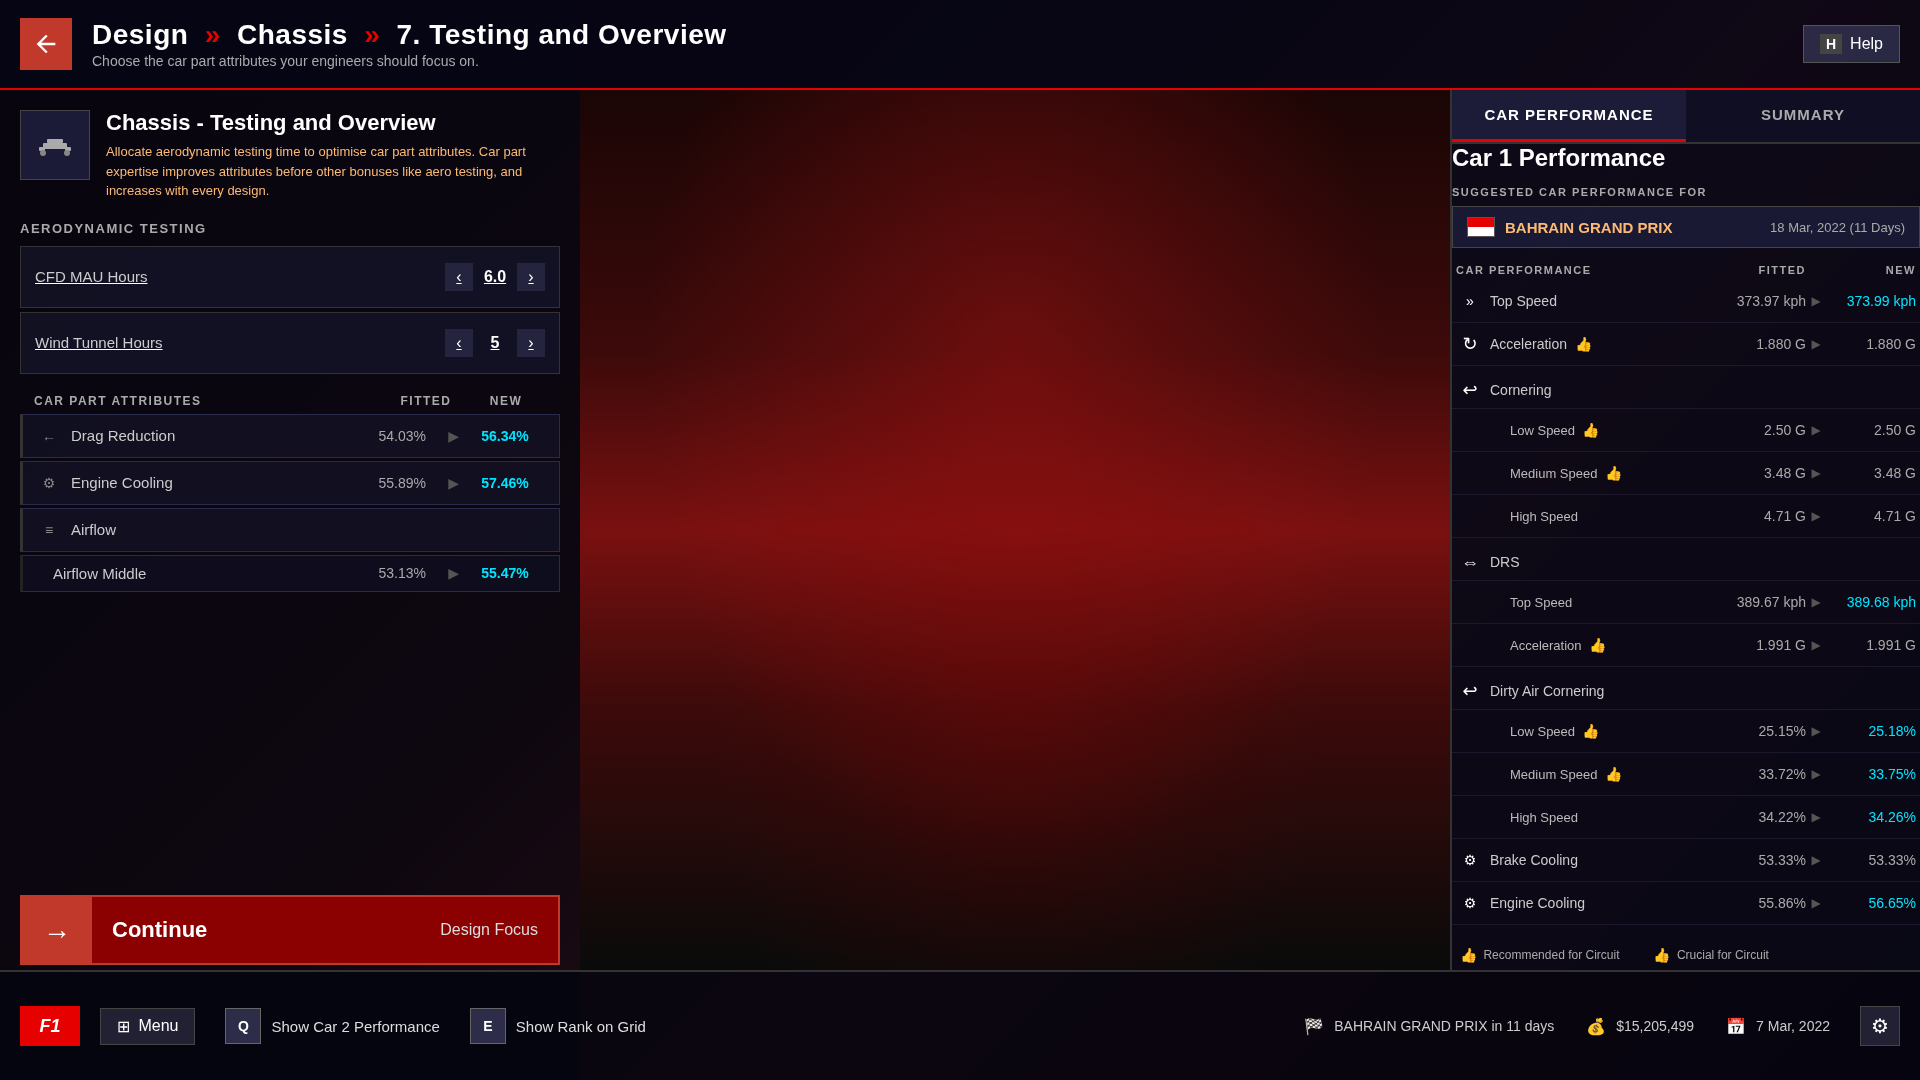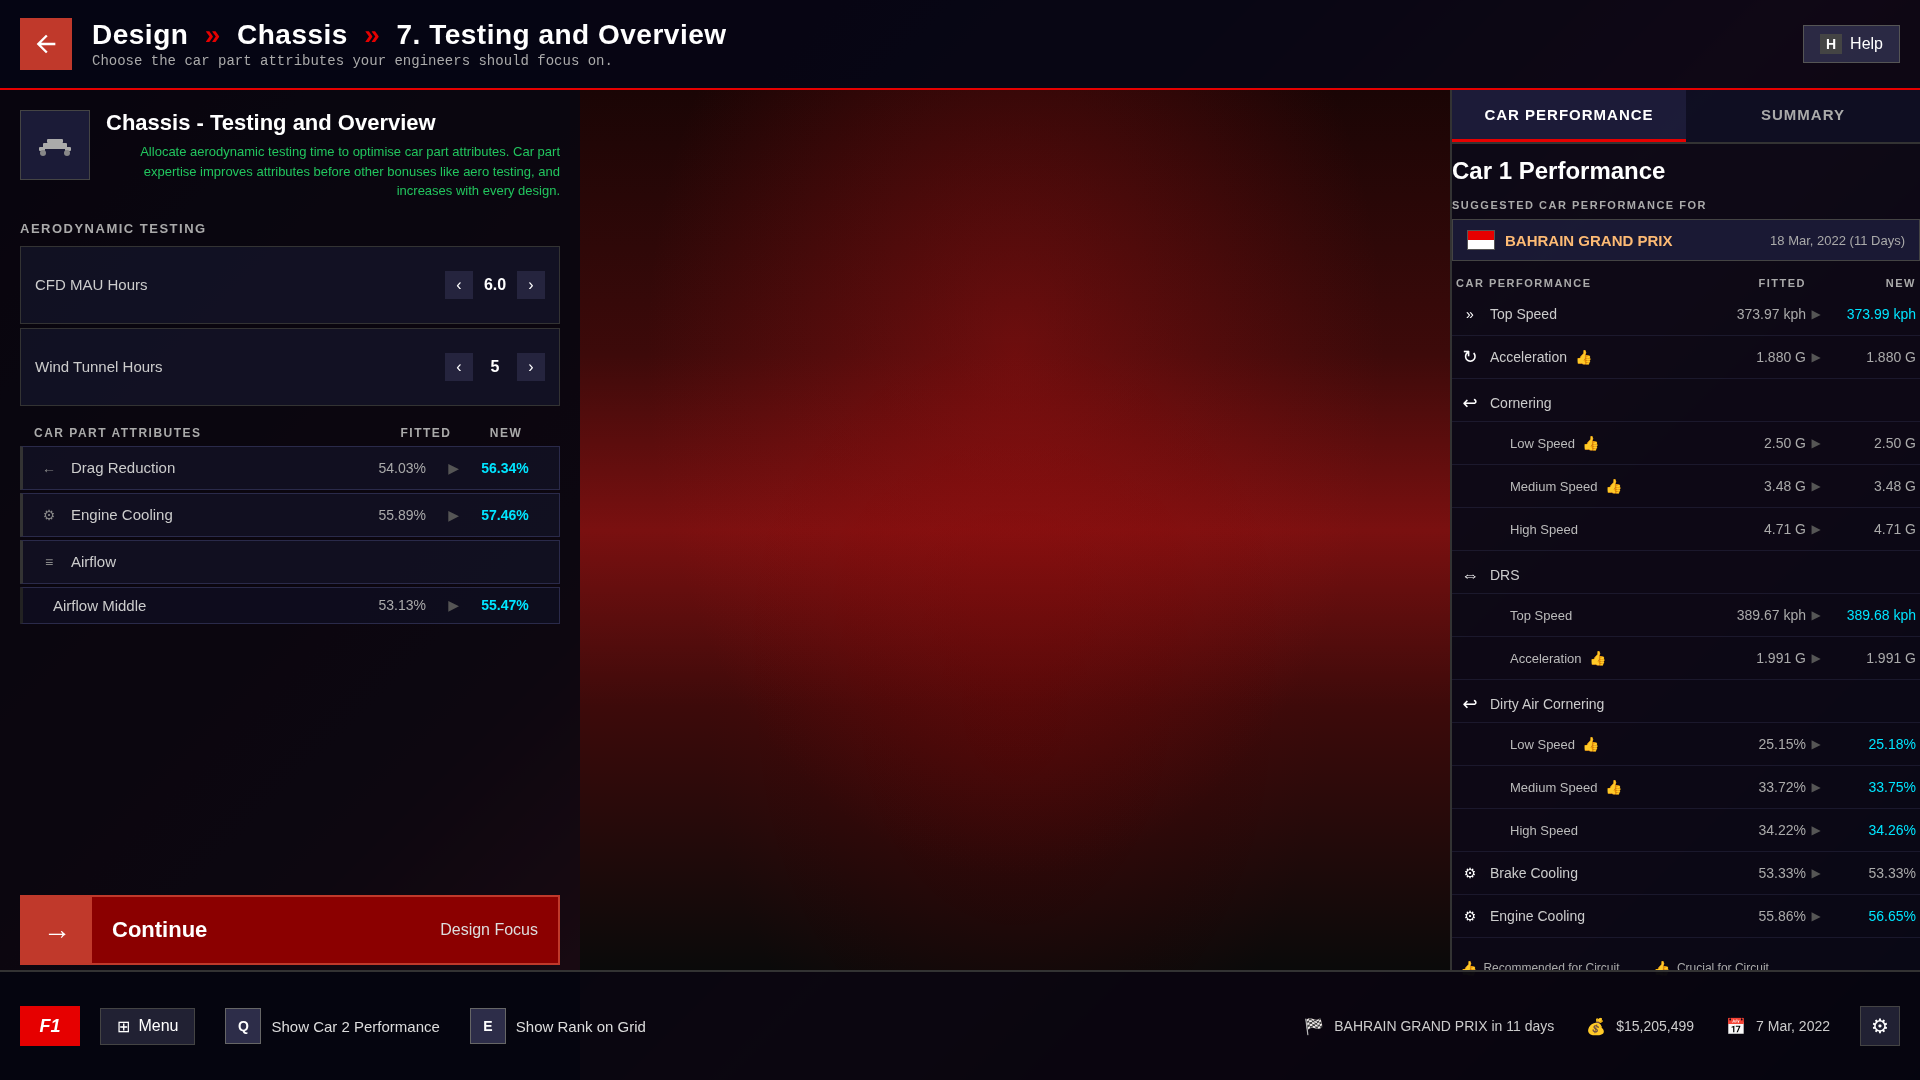--- a/index.html
+++ b/index.html
@@ -59,21 +59,20 @@
       font-size: 28px;
       font-weight: bold;
       color: #fff;
       letter-spacing: 0.5px;
     }
     .header-breadcrumb span.sep { color: #e60000; margin: 0 8px; }
     .header-subtitle {
       font-size: 14px;
       color: #aaa;
       margin-top: 2px;
-      font-family: Liberation Mono, monospace;
     }
 
     .help-btn {
       background: rgba(50,50,80,0.8);
       border: 1px solid #555;
       color: #fff;
       padding: 8px 16px;
       font-size: 16px;
       cursor: pointer;
       display: flex; align-items: center; gap: 8px;
@@ -112,41 +111,41 @@
 
     .section-title {
       font-size: 22px;
       font-weight: bold;
       color: #fff;
       margin-bottom: 6px;
     }
 
     .section-desc {
       font-size: 13px;
-      color: #22c55e;
+      color: #fdba74;
       line-height: 1.5;
-      text-align: right;
     }
 
     .aero-label {
       font-size: 13px;
       font-weight: bold;
       color: #aaa;
       letter-spacing: 1.5px;
       margin: 16px 0 10px 0;
       text-transform: uppercase;
     }
 
     .slider-row {
       display: flex;
       align-items: center;
       background: rgba(20,20,40,0.8);
       border: 1px solid #333;
       margin-bottom: 4px;
-      padding: 24px 14px;
+      padding: 16px 14px;
+      text-decoration: underline;
     }
 
     .slider-label {
       flex: 1;
       font-size: 15px;
       color: #ccc;
     }
 
     .arrow-btn {
       width: 28px; height: 28px;
@@ -392,21 +391,20 @@
 
     .right-tab.active {
       color: #fff;
       background: rgba(30,30,60,0.9);
       border-bottom: 3px solid #e60000;
     }
 
     .right-content {
       overflow-y: auto;
       height: calc(100% - 55px);
-      margin-top: 13px;
     }
 
     .car1-title {
       font-size: 24px;
       font-weight: bold;
       color: #fff;
       margin-bottom: 14px;
     }
 
     .suggested-label {

